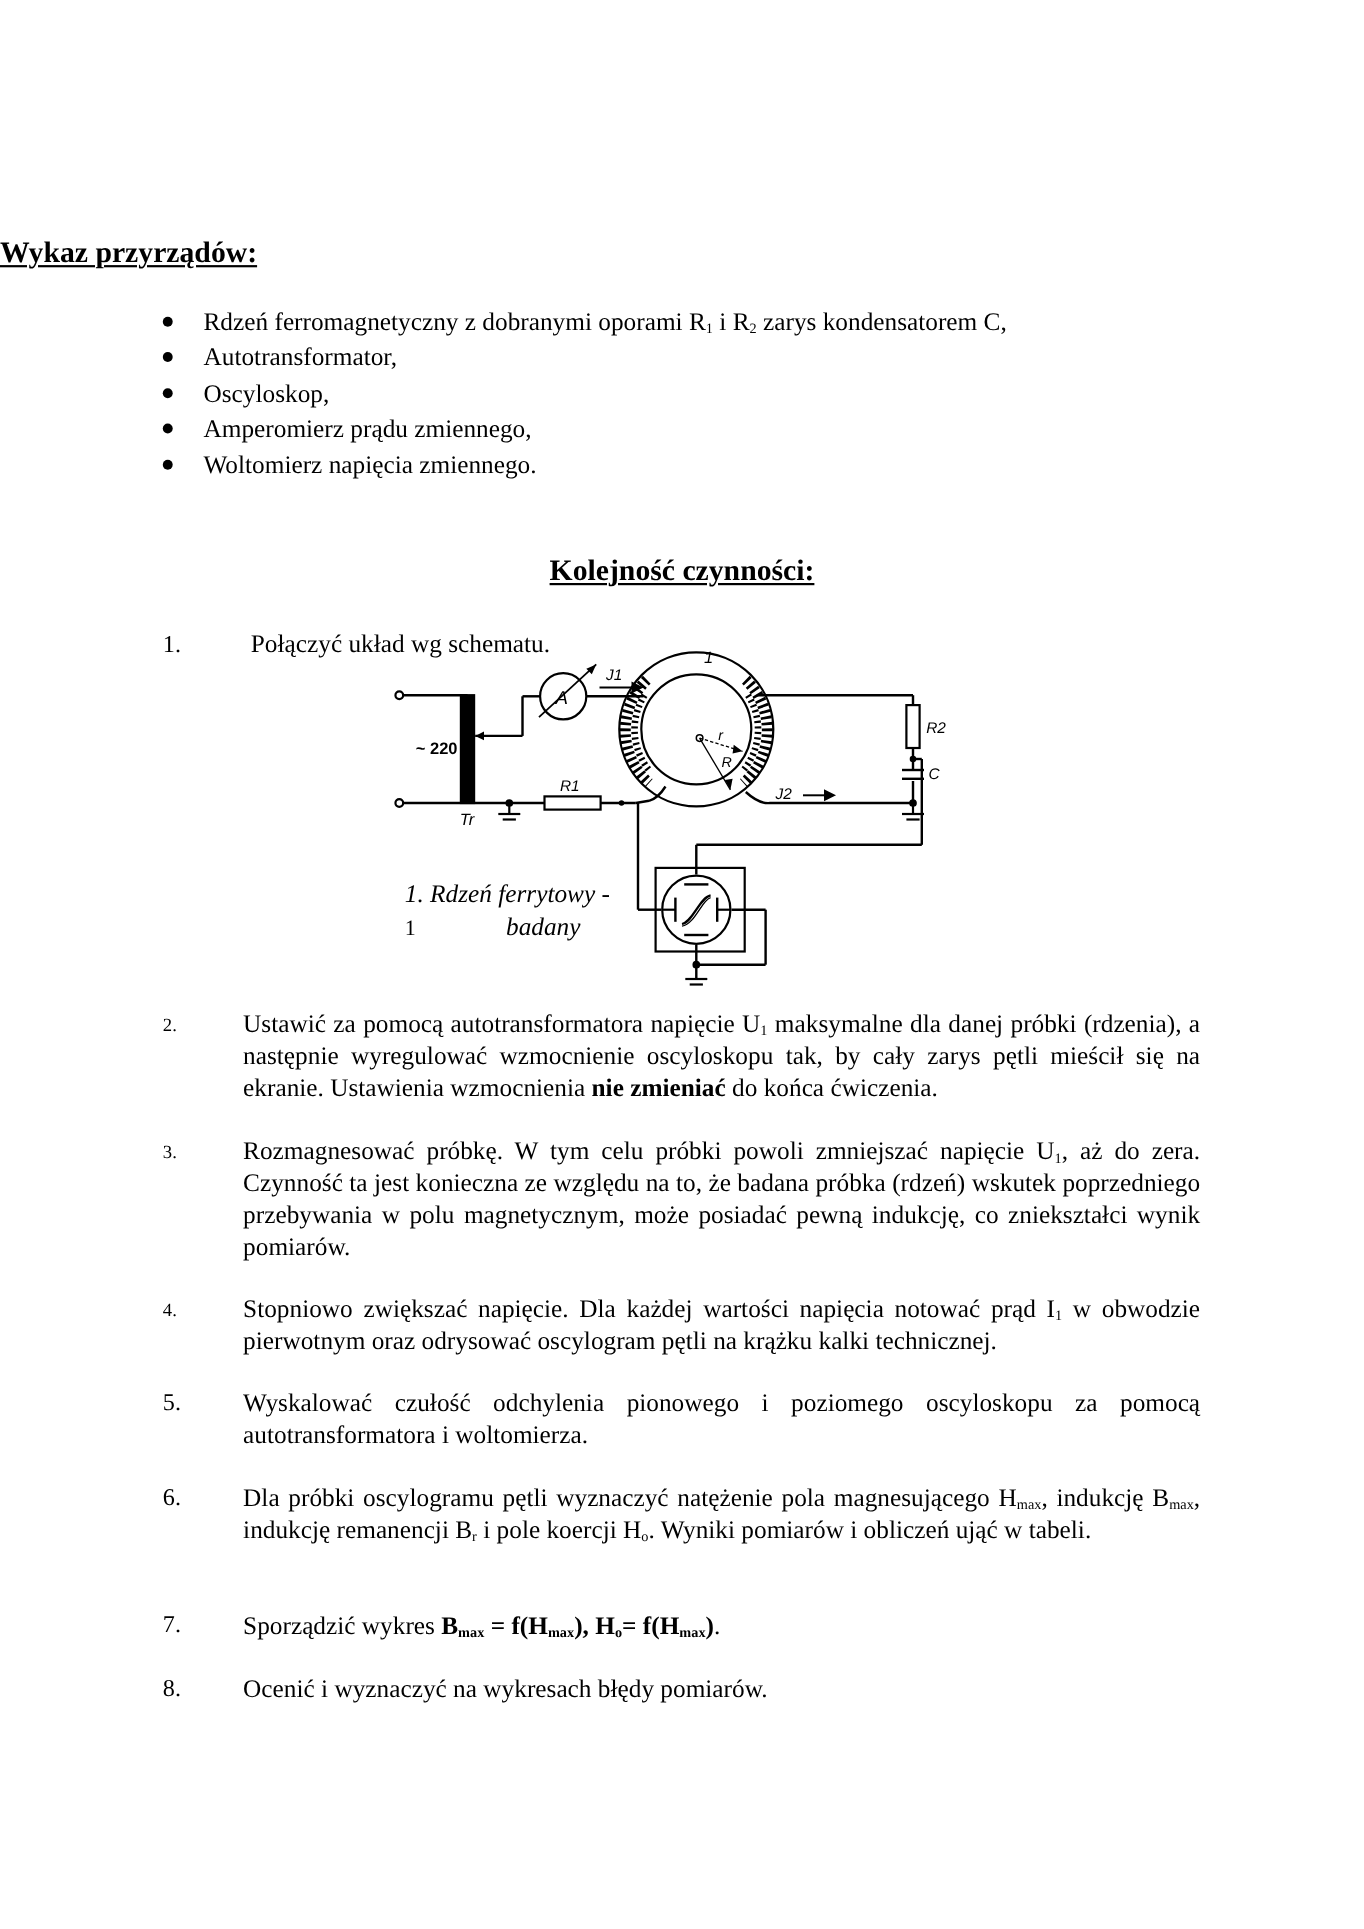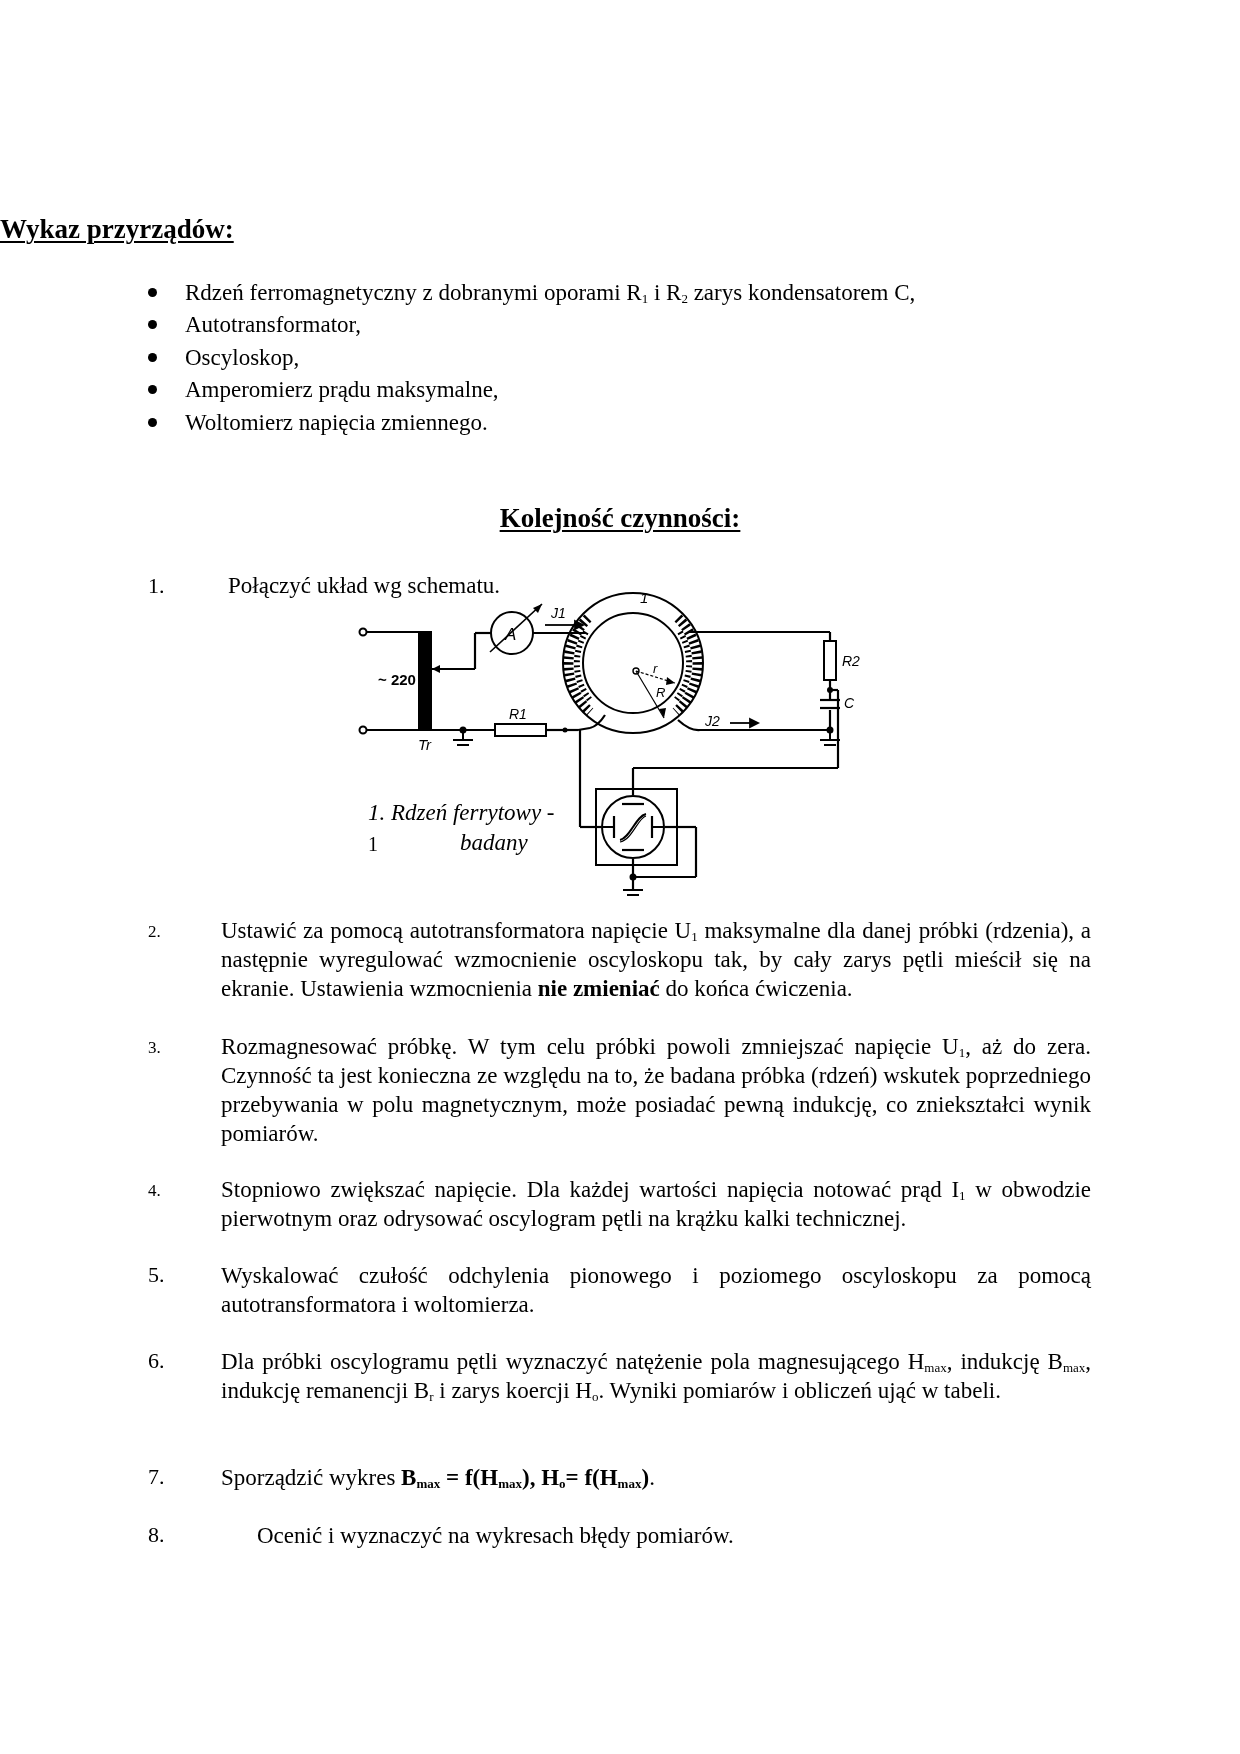--- a/index.html
+++ b/index.html
@@ -34,21 +34,21 @@
   <div>
     <span class="dot" style="top:320px;"></span>
     <div class="abs bul" style="left:185px; top:313px;">Autotransformator,</div>
   </div>
   <div>
     <span class="dot" style="top:353px;"></span>
     <div class="abs bul" style="left:185px; top:346px;">Oscyloskop,</div>
   </div>
   <div>
     <span class="dot" style="top:385px;"></span>
-    <div class="abs bul" style="left:185px; top:378px;">Amperomierz prądu maksymalne,</div>
+    <div class="abs bul" style="left:185px; top:378px;">Amperomierz prądu zmiennego,</div>
   </div>
   <div>
     <span class="dot" style="top:418px;"></span>
     <div class="abs bul" style="left:185px; top:411px;">Woltomierz napięcia zmiennego.</div>
   </div>
 </div>
 
 <div class="abs h" style="left:0; width:1240px; text-align:center; top:503px;">
   <span>Kolejność czynności:</span>
 </div>
@@ -208,24 +208,24 @@
   <div class="para" style="top:1175px;"><span>Stopniowo zwiększać napięcie. Dla każdej wartości napięcia notować prąd I</span><sub>1</sub><span> w obwodzie pierwotnym oraz odrysować oscylogram pętli na krążku kalki technicznej.</span></div>
 </div>
 
 <div>
   <div class="abs num" style="left:148px; top:1262px;">5.</div>
   <div class="para" style="top:1261px;">Wyskalować czułość odchylenia pionowego i poziomego oscyloskopu za pomocą autotransformatora i woltomierza.</div>
 </div>
 
 <div>
   <div class="abs num" style="left:148px; top:1348px;">6.</div>
-  <div class="para" style="top:1347px;"><span>Dla próbki oscylogramu pętli wyznaczyć natężenie pola magnesującego H</span><sub>max</sub><span>, indukcję B</span><sub>max</sub><span>, indukcję remanencji B</span><sub>r</sub><span> i zarys koercji H</span><sub>o</sub><span>. Wyniki pomiarów i obliczeń ująć w tabeli.</span></div>
+  <div class="para" style="top:1347px;"><span>Dla próbki oscylogramu pętli wyznaczyć natężenie pola magnesującego H</span><sub>max</sub><span>, indukcję B</span><sub>max</sub><span>, indukcję remanencji B</span><sub>r</sub><span> i pole koercji H</span><sub>o</sub><span>. Wyniki pomiarów i obliczeń ująć w tabeli.</span></div>
 </div>
 
 <div>
   <div class="abs num" style="left:148px; top:1464px;">7.</div>
   <div class="para" style="top:1463px;"><span>Sporządzić wykres </span><b><span>B</span><sub>max</sub><span> = f(H</span><sub>max</sub><span>), H</span><sub>o</sub><span>= f(H</span><sub>max</sub><span>)</span></b><span>.</span></div>
 </div>
 
 <div>
   <div class="abs num" style="left:148px; top:1522px;">8.</div>
-  <div class="para" style="top:1521px;margin-left:36px;">Ocenić i wyznaczyć na wykresach błędy pomiarów.</div>
+  <div class="para" style="top:1521px;">Ocenić i wyznaczyć na wykresach błędy pomiarów.</div>
 </div>
 
 </body></html>

